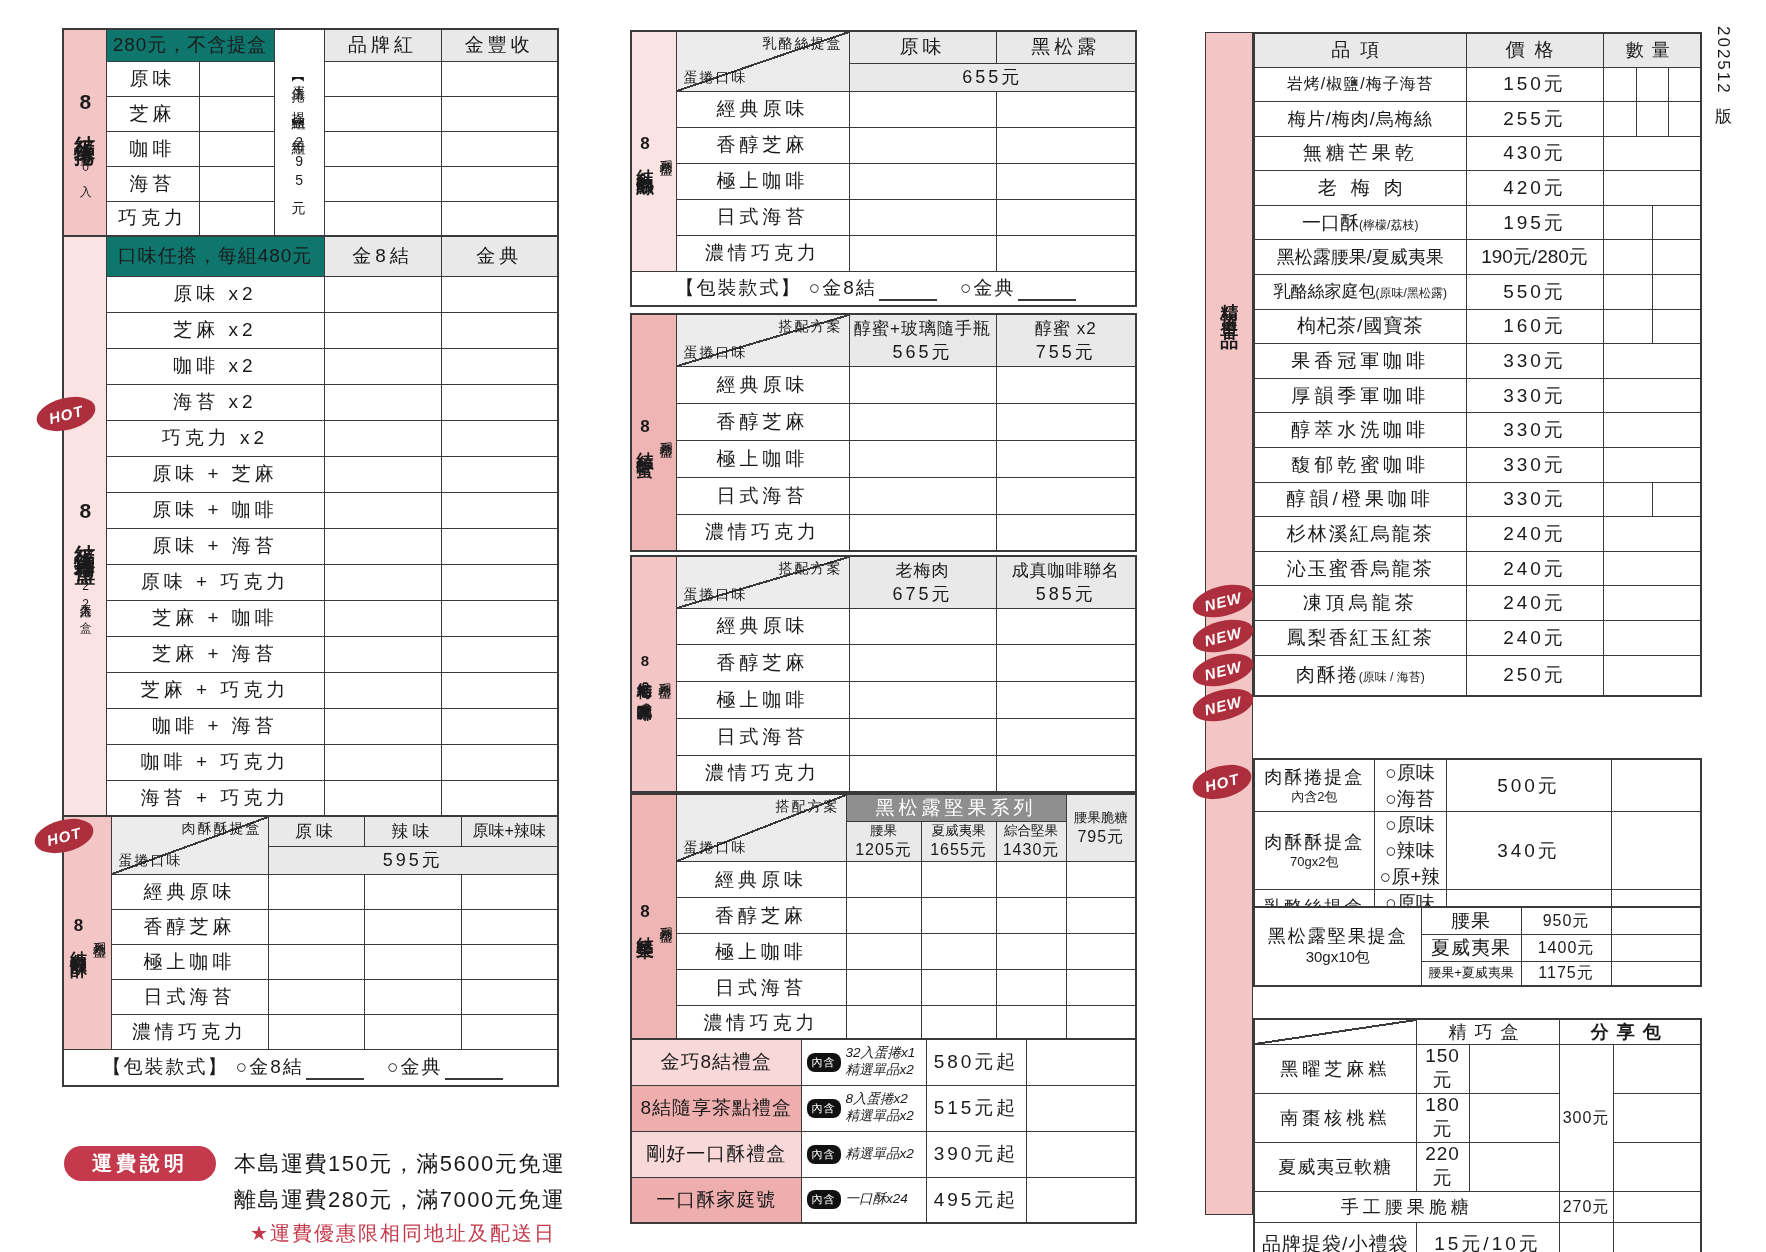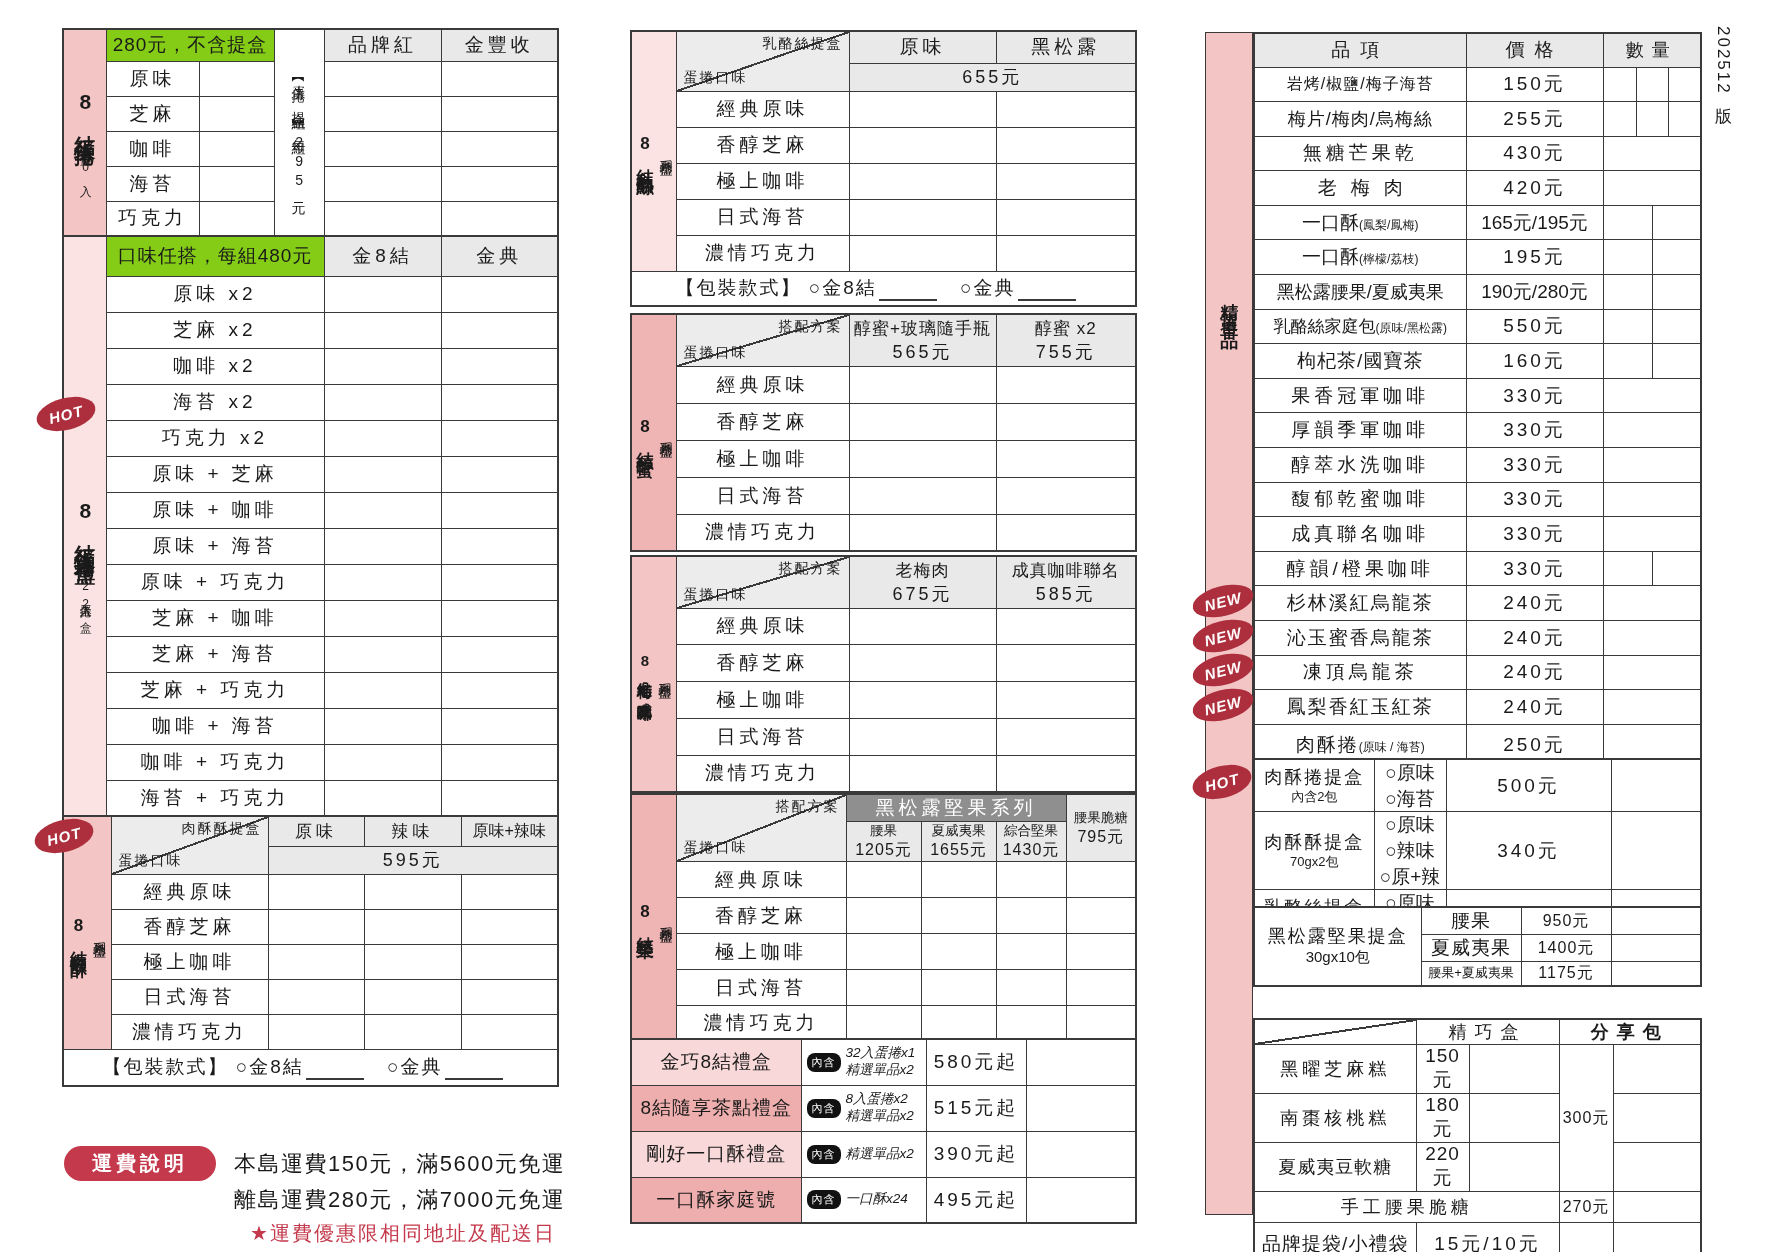--- a/index.html
+++ b/index.html
@@ -2,21 +2,21 @@
 <html><head>
 <meta charset="utf-8">
 <style>
 *{margin:0;padding:0;box-sizing:border-box;}
 html,body{background:#fff;}
 body{font-family:"Liberation Sans","DejaVu Sans",sans-serif;color:#1a1a1a;}
 #page{position:relative;width:1766px;height:1252px;background:#fff;overflow:hidden;}
 table.tbl{position:absolute;border-collapse:collapse;table-layout:fixed;border:2px solid #3a3a3a;background:#fff;}
 .tbl td{border:1px solid #3a3a3a;text-align:center;vertical-align:middle;padding:0;position:relative;overflow:hidden;font-size:19px;}
 .hdr{background:#e9e9e9;font-size:19px;letter-spacing:4px;}
-.hdrb{background:#84cc16;font-size:19px;letter-spacing:1px;}
+.hdrb{background:#0f766e;font-size:19px;letter-spacing:1px;}
 .lab{font-size:20px;letter-spacing:4px;}
 .pr{font-size:20px;letter-spacing:3px;}
 .tight{font-size:17px;letter-spacing:0;}
 .sm15{font-size:15px;letter-spacing:1px;}
 .sub{font-size:12px;letter-spacing:0;}
 .pink-l{background:#fbe3e3;}
 .pink-m{background:#f4c5c5;}
 .pink-d{background:#efb4b4;}
 .band{background:#8f8f8f;color:#fff;font-size:15px;letter-spacing:4px;}
 .vt{writing-mode:vertical-rl;text-orientation:upright;letter-spacing:3px;display:inline-block;line-height:1.15;}
@@ -634,27 +634,20 @@
           <td class="lab">無糖芒果乾</td>
           <td class="pr">430元</td>
           <td></td>
         </tr>
       <tr style="height:34.6px">
           <td class="lab wide6">老梅肉</td>
           <td class="pr">420元</td>
           <td></td>
         </tr>
       <tr style="height:34.6px">
-          <td><span style="font-size:19px;">一口酥</span><span class="sub">(鳳梨/鳳梅)</span></td>
-          <td class="tight">165元/195元</td>
-          <td>
-            <i class="vl" style="left:50%"></i>
-          </td>
-        </tr>
-      <tr style="height:34.6px">
           <td><span style="font-size:19px;">一口酥</span><span class="sub">(檸檬/荔枝)</span></td>
           <td class="pr">195元</td>
           <td>
             <i class="vl" style="left:50%"></i>
           </td>
         </tr>
       <tr style="height:34.6px">
           <td style="font-size:18px;letter-spacing:0;">黑松露腰果/夏威夷果</td>
           <td class="tight">190元/280元</td>
           <td>
@@ -685,25 +678,20 @@
           <td class="pr">330元</td>
           <td></td>
         </tr>
       <tr style="height:34.6px">
           <td class="lab" style="font-size:19px;">醇萃水洗咖啡</td>
           <td class="pr">330元</td>
           <td></td>
         </tr>
       <tr style="height:34.6px">
           <td class="lab" style="font-size:19px;">馥郁乾蜜咖啡</td>
-          <td class="pr">330元</td>
-          <td></td>
-        </tr>
-      <tr style="height:34.6px">
-          <td class="lab" style="font-size:19px;">成真聯名咖啡</td>
           <td class="pr">330元</td>
           <td></td>
         </tr>
       <tr style="height:34.6px">
           <td class="lab" style="font-size:19px;">醇韻/橙果咖啡</td>
           <td class="pr">330元</td>
           <td>
             <i class="vl" style="left:50%"></i>
           </td>
         </tr>

